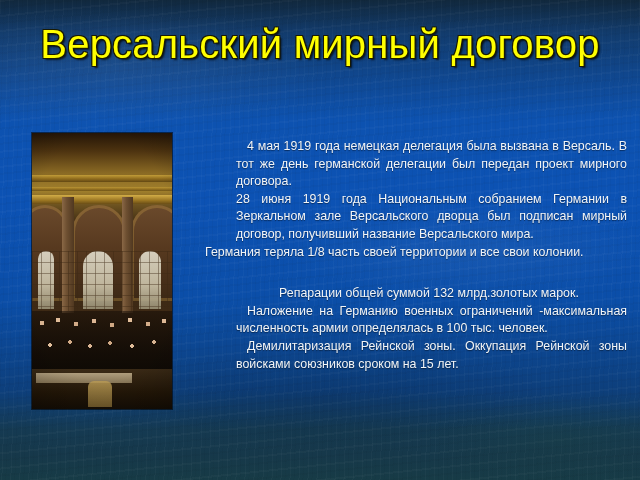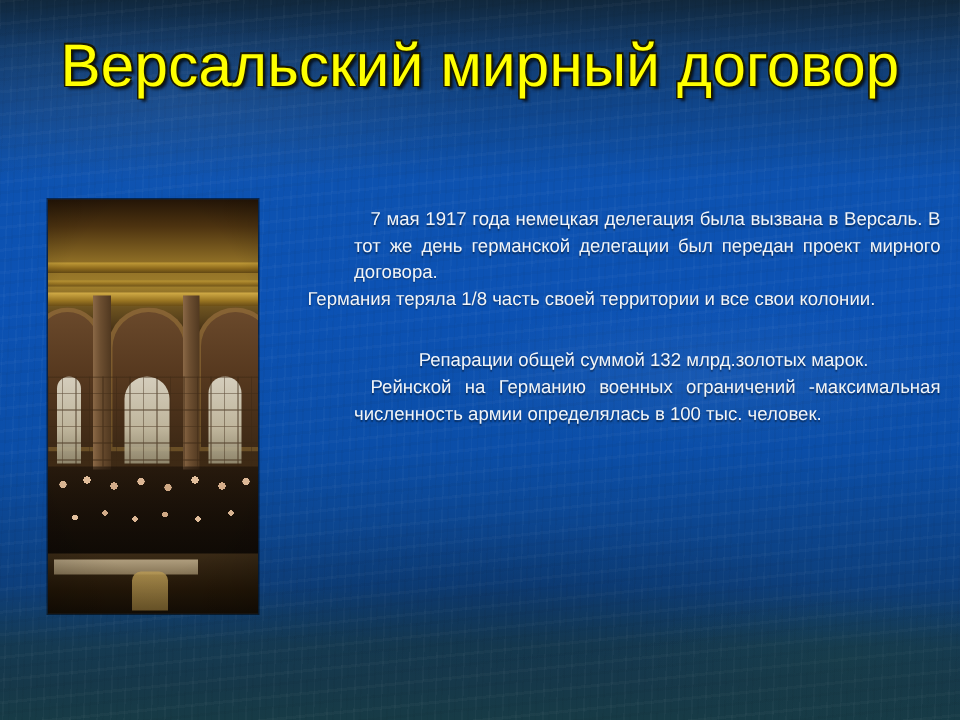--- a/index.html
+++ b/index.html
@@ -290,19 +290,21 @@
     <div class="pane p3"></div>
     <div class="mullions"></div>
     <div class="crowd"></div>
     <div class="table"></div>
     <div class="tablecloth"></div>
     <div class="chair"></div>
     <div class="vign"></div>
   </div>
 
   <div id="body-text">
-    <p class="just">7 мая 1917 года немецкая делегация была вызвана в Версаль. В тот же день германской делегации был передан проект мирного договора.</p>
+    <p class="just">4 мая 1919 года немецкая делегация была вызвана в Версаль. В тот же день германской делегации был передан проект мирного договора.</p>
+    <p class="just-noind">28 июня 1919 года Национальным собранием Германии в Зеркальном зале Версальского дворца был подписан мирный договор, получивший название Версальского мира.</p>
     <p class="center">Германия теряла 1/8 часть своей территории и все свои колонии.</p>
     <p class="center-in">Репарации общей суммой 132 млрд.золотых марок.</p>
-    <p class="just">Рейнской на Германию военных ограничений -максимальная численность армии определялась в 100 тыс. человек.</p>
+    <p class="just">Наложение на Германию военных ограничений -максимальная численность армии определялась в 100 тыс. человек.</p>
+    <p class="just">Демилитаризация Рейнской зоны. Оккупация Рейнской зоны войсками союзников сроком на 15 лет.</p>
   </div>
 
 </div>
 
 </body></html>

